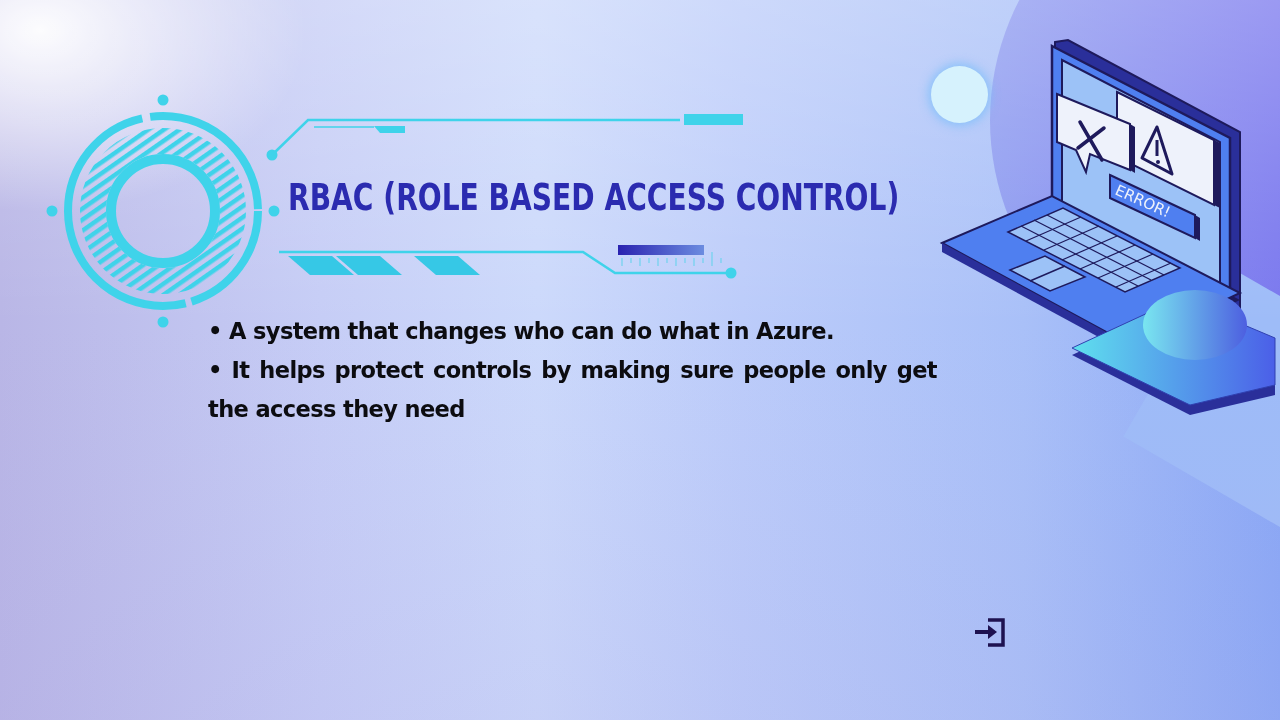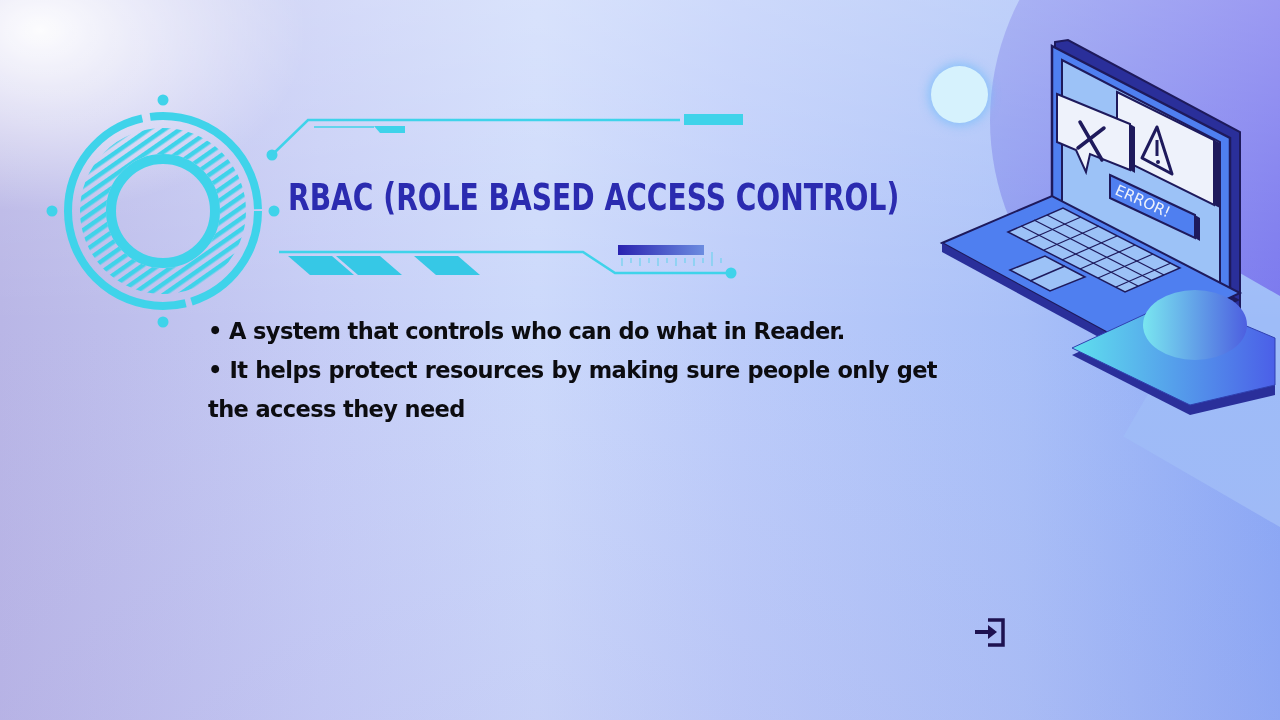--- a/index.html
+++ b/index.html
@@ -108,22 +108,22 @@
       <line x1="703" y1="258" x2="703" y2="263"></line>
       <line x1="712" y1="252" x2="712" y2="266"></line>
       <line x1="721" y1="258" x2="721" y2="263"></line>
     </g>
   </g>
 </svg>
 
 <div class="title">RBAC (ROLE BASED ACCESS CONTROL)</div>
 
 <div class="body-text">
-  <p>• A system that controls who can do what in Reader.</p>
-  <p> • It helps protect resources by making sure people only get the access they need</p>
+  <p>• A system that changes who can do what in Azure.</p>
+  <p> • It helps protect controls by making sure people only get the access they need</p>
 </div>
 
 <svg class="laptop" width="350" height="400" viewBox="930 30 350 400">
 
   <polygon points="1055,42 1068,40 1240,132 1240,330 1228,336 1055,240" fill="#2a2f9a" stroke="#1e1a5c" stroke-width="2"></polygon>
 
   <polygon points="1052,46 1230,138 1230,335 1052,243" fill="#4f7ff0" stroke="#1e1a5c" stroke-width="2.5"></polygon>
   <polygon points="1062,60 1220,142 1220,318 1062,236" fill="#9cc2f7" stroke="#1e1a5c" stroke-width="2"></polygon>
 
   <g>

